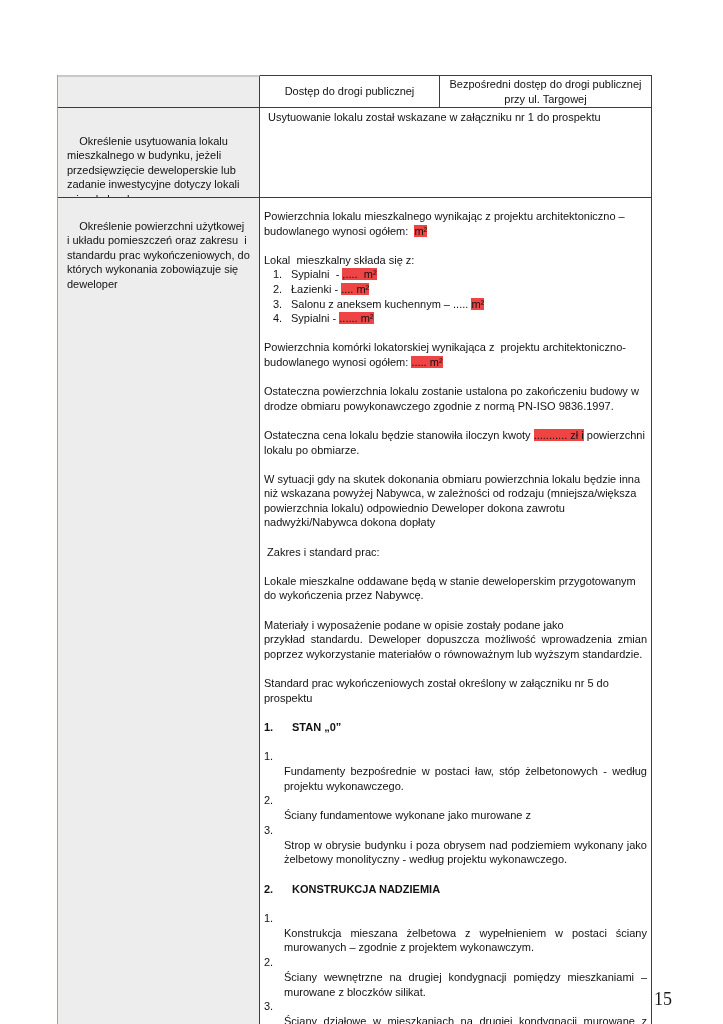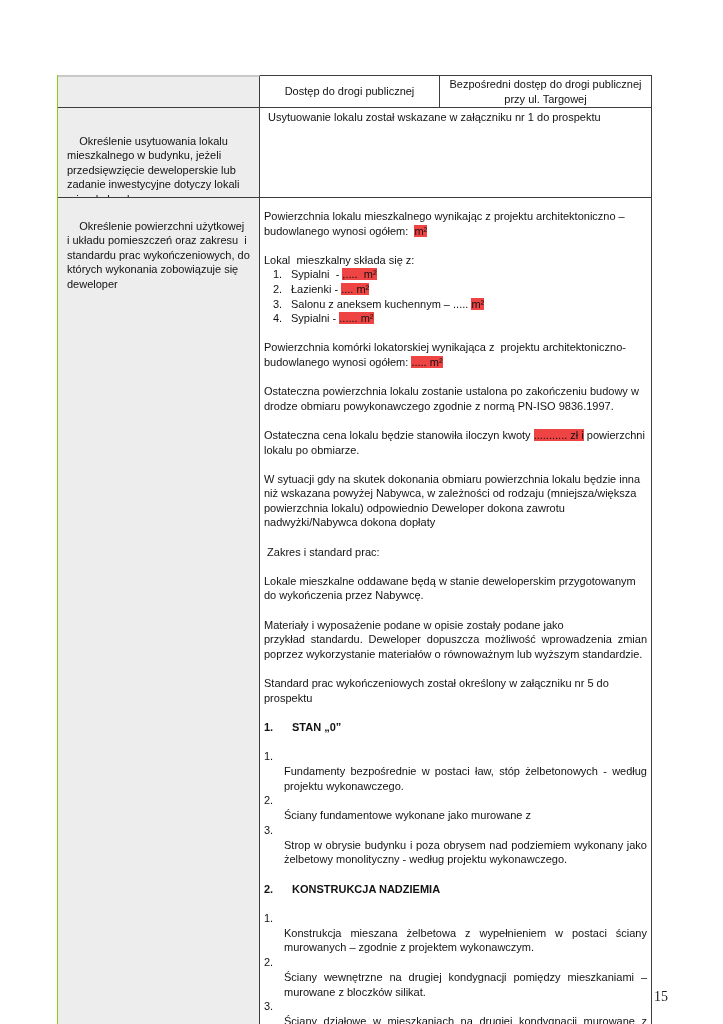--- a/index.html
+++ b/index.html
@@ -48,21 +48,21 @@
   .list .li { display: flex; }
   .list .num { width: 20px; flex: none; }
   .list .txt { flex: 1; white-space: pre-wrap; }
   .list .txt.just { white-space: normal; text-align: justify; margin-top: 15px; }
   .list.indent { margin-left: 9px; }
   .list.indent .num { width: 18px; }
   .page-number {
     position: absolute;
     left: 654px; top: 989px;
     font-family: "Liberation Serif", serif;
-    font-size: 14px;
+    font-size: 18px;
     color: #1a1a1a;
   }
 </style>
 </head>
 <body>
 
 <div class="doc-table">
 
   <div class="cell gray t-light b-r b-b"></div>
   <div class="cell t-dark b-r b-b hcell">

